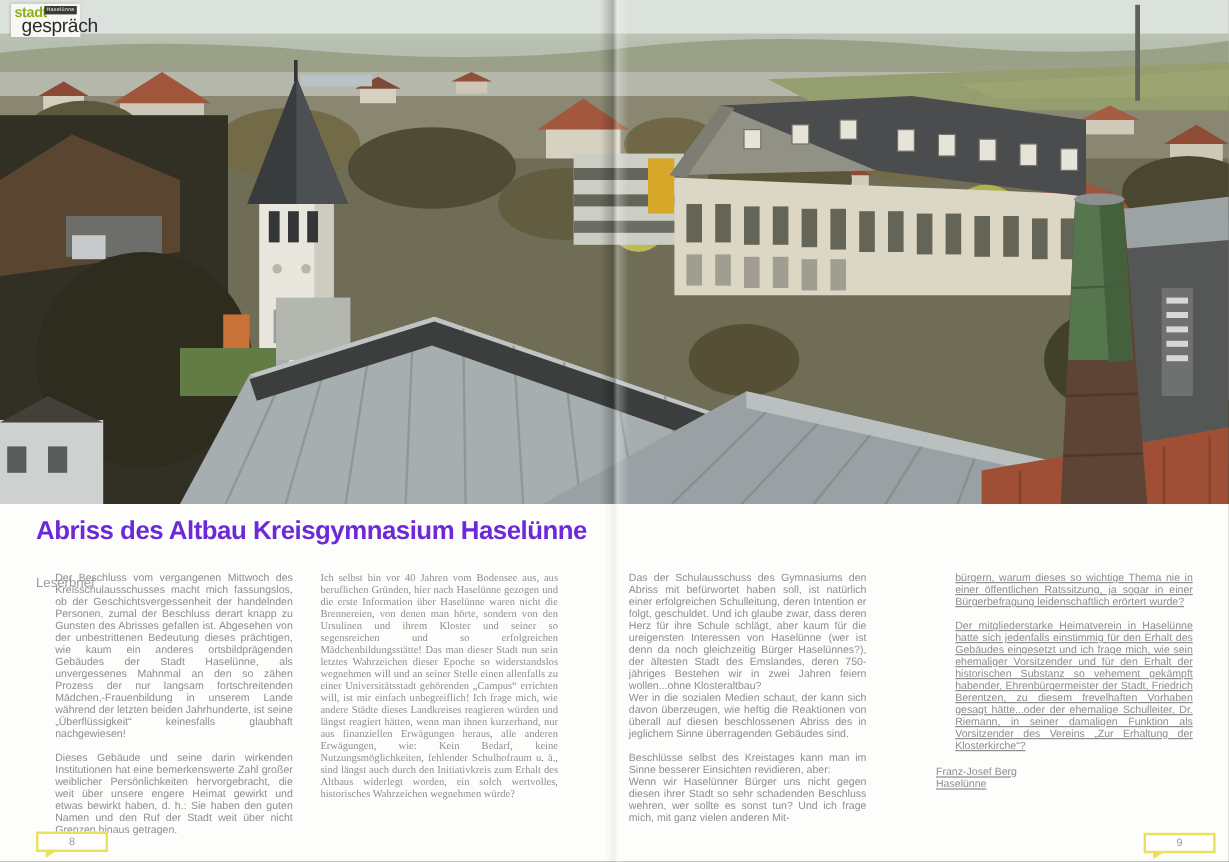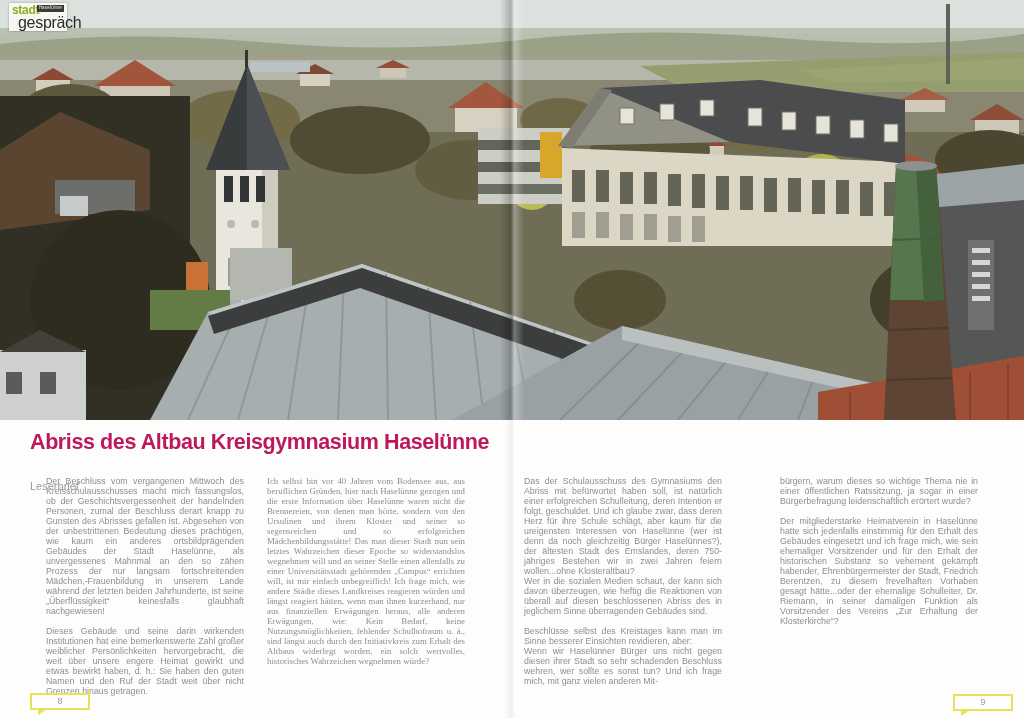--- a/index.html
+++ b/index.html
@@ -16,26 +16,26 @@
     background:linear-gradient(90deg,rgba(0,0,0,0),rgba(0,0,0,.05) 45%,rgba(255,255,255,.4) 60%,rgba(255,255,255,0));}
   
   .logo{position:absolute;left:9px;top:3px;width:58px;height:28px;background:#f7f7f3;
     box-shadow:0 0 2px rgba(0,0,0,.35);padding:1px 3px;box-sizing:border-box;line-height:1;}
   .logo .l1{font-weight:bold;font-size:12px;color:#8fae1b;letter-spacing:-.3px;}
   .logo .l2{font-weight:normal;font-size:16px;color:#2b2b2b;letter-spacing:-.3px;margin-left:6px;margin-top:-1px;}
   .logo .tag{position:absolute;right:3px;top:2px;background:#3a3a38;color:#f0f0ee;
     font-size:4.5px;padding:1px 2px;letter-spacing:.2px;}
   
   .headline{position:absolute;left:30px;top:430px;font-size:21.5px;letter-spacing:-.4px;
-    color:#be185d;font-weight:bold;}
+    color:#6d28d9;font-weight:bold;}
   .kicker{position:absolute;left:30px;top:480px;font-size:11px;color:#9b9b9b;}
   .col{position:absolute;top:476px;width:214px;font-size:8.8px;line-height:10px;
     color:#8e8e8e;text-align:justify;}
   .col p{margin:0 0 10px 16px;white-space:pre-line;}
-  #col1{left:30px;}  #col2{left:251px;font-family:Liberation Serif, serif;}  #col3{left:508px;}  #col4{left:764px;}
+  #col1{left:30px;}  #col2{left:251px;font-family:Liberation Serif, serif;}  #col3{left:508px;}  #col4{left:780px;text-decoration:underline;}
   .sig{margin-top:12px;white-space:pre-line;text-align:left;}
   
   .pagebubble{position:absolute;width:56px;height:13px;border:2px solid #e9e157;background:#fff;
     color:#9a9a9a;font-size:9px;text-align:center;line-height:13px;}
   .pagebubble .tail{position:absolute;left:6px;bottom:-7px;width:0;height:0;
     border-left:9px solid #e9e157;border-bottom:6px solid transparent;}
   #page-left{left:30px;top:693px;}
   #page-right{left:953px;top:694px;}
 </style>
 </head>
@@ -286,20 +286,22 @@
 Wer in die sozialen Medien schaut, der kann sich davon überzeugen, wie heftig die Reaktionen von überall auf diesen beschlossenen Abriss des in jeglichem Sinne überragenden Gebäudes sind.</p>
       <p>Beschlüsse selbst des Kreistages kann man im Sinne besserer Einsichten revidieren, aber:
 Wenn wir Haselünner Bürger uns nicht gegen diesen ihrer Stadt so sehr schadenden Beschluss wehren, wer sollte es sonst tun? Und ich frage mich, mit ganz vielen anderen Mit-</p>
     </div>
   </div>
 <div class="col" id="col4">
   <div class="paras">
       <p>bürgern, warum dieses so wichtige Thema nie in einer öffentlichen Ratssitzung, ja sogar in einer Bürgerbefragung leidenschaftlich erörtert wurde?</p>
       <p>Der mitgliederstarke Heimatverein in Haselünne hatte sich jedenfalls einstimmig für den Erhalt des Gebäudes eingesetzt und ich frage mich, wie sein ehemaliger Vorsitzender und für den Erhalt der historischen Substanz so vehement gekämpft habender, Ehrenbürgermeister der Stadt, Friedrich Berentzen, zu diesem frevelhaften Vorhaben gesagt hätte...oder der ehemalige Schulleiter, Dr. Riemann, in seiner damaligen Funktion als Vorsitzender des Vereins „Zur Erhaltung der Klosterkirche“?</p>
     </div>
+  <div class="sig"><span>Franz-Josef Berg</span>
+<span>Haselünne</span></div>
 </div>
 
 <div class="pagebubble" id="page-left">
   <span>8</span>
   <div class="tail"></div>
 </div>
 <div class="pagebubble" id="page-right">
   <span>9</span>
   <div class="tail"></div>
 </div>

